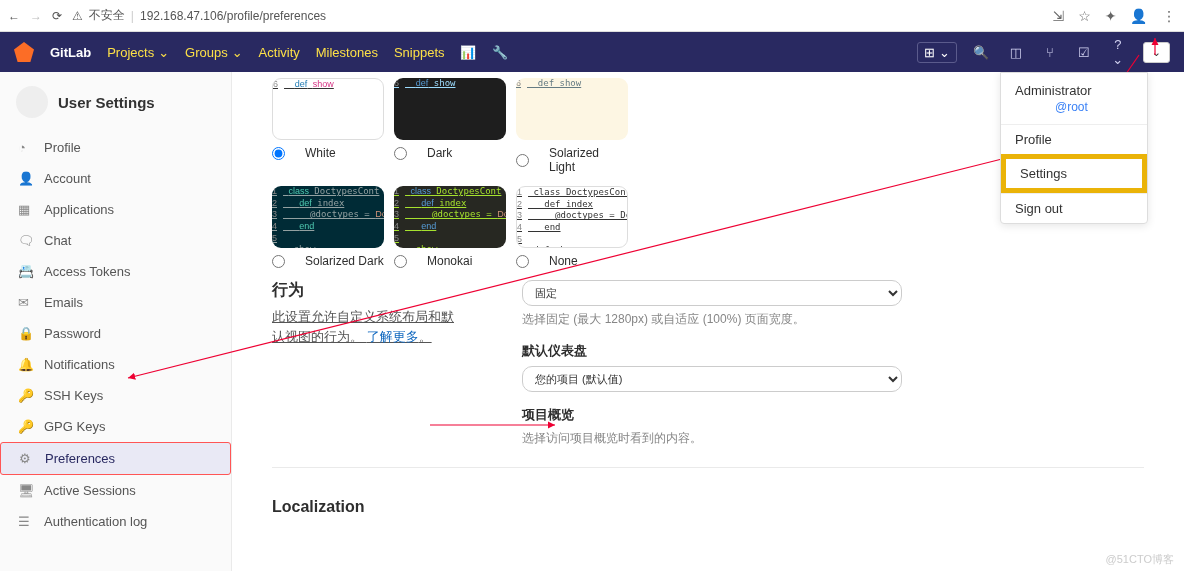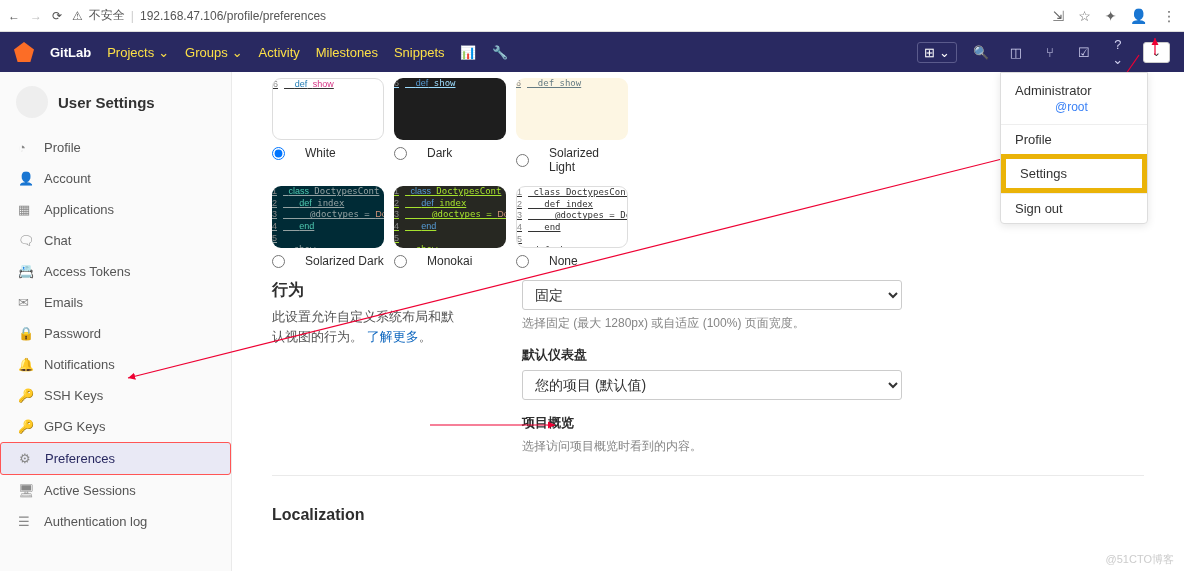--- a/index.html
+++ b/index.html
@@ -20,35 +20,35 @@
 .sidebar { width:232px; border-right:1px solid #eaeaea; background:#fafafa; }
 .sidebar .title { display:flex; align-items:center; gap:10px; padding:14px 16px; font-weight:600; color:#333; font-size:15px; }
 .sidebar .avatar { width:32px; height:32px; border-radius:50%; background:#eee; }
 .sidebar .nav-item { display:flex; align-items:center; gap:12px; padding:8px 18px; color:#555; font-size:13px; cursor:pointer; }
 .sidebar .nav-item.active { background:#e9e9f5; color:#292961; font-weight:500; border:1px solid #f55; border-radius:3px; }
 .sidebar .ic { width:14px; color:#888; font-size:13px; }
 .content { flex:1; padding:6px 40px 20px 40px; overflow:auto; position:relative; }
 .section { display:flex; gap:60px; margin-bottom:30px; padding-bottom:20px; border-bottom:1px solid #eaeaea; }
 .section .left { width:190px; }
 .section .left h3 { font-size:16px; font-weight:600; margin-bottom:6px; }
-.section .left p { font-size:13px; color:#555; line-height:1.5; }
+.section .left p { font-size:13px; color:#555; line-height:1.5;text-decoration:underline; }
 .section .left a { color:#1068bf; text-decoration:none; }
 .section .right { flex:1; }
 .themes { display:flex; gap:10px; flex-wrap:wrap; margin-bottom:12px; }
 .theme-block { width:112px; }
 .theme-preview { height:62px; border-radius:9px; font-family:monospace; font-size:9px; padding:0; line-height:1.3; overflow:hidden; white-space:pre;text-decoration:underline; }
 .tp-white { background:#fff; border:1px solid #ddd; color:#333; }
 .tp-dark { background:#1e1e1e; color:#9cdcfe; }
 .tp-sol-l { background:#fdf6e3; color:#657b83; }
 .tp-sol-d { background:#002b36; color:#93a1a1; }
 .tp-monokai { background:#272822; color:#a6e22e; }
 .tp-none { background:#fff; border:1px solid #ddd; color:#333; }
 .theme-block .radio-row { display:flex; gap:20px; margin-top:6px; align-items:center; font-size:12px; }
 .form-label { font-size:13px; font-weight:600; margin-bottom:6px; margin-top:14px; }
-select { width:380px; padding:5px 8px; border:1px solid #ccc; border-radius:3px; font-size:14px; background:#fff; color:#333; }
+select { width:380px; padding:5px 8px; border:1px solid #ccc; border-radius:10px; font-size:11px; background:#fff; color:#333; }
 .help { font-size:12px; color:#868686; margin-top:5px; }
 .dropdown { position:absolute; top:0; right:36px; width:148px; background:#fff; border:1px solid #ddd; border-radius:0 0 4px 4px; box-shadow:0 2px 8px rgba(0,0,0,0.1); font-size:13px; z-index:1000; }
 .dropdown .dd-item { padding:7px 14px; color:#333; cursor:pointer; }
 .dropdown .dd-head { padding:10px 14px; border-bottom:1px solid #eee; }
 .dropdown .dd-head .u1 { font-size:13px; color:#333; }
 .dropdown .dd-head .u2 { font-size:12px; color:#3b82f6; margin-top:2px;margin-left:40px; }
 .dropdown .dd-item.boxed { border:5px solid #eab308; }
 .dropdown .dd-sep { border-top:1px solid #eee; }
 svg.arrow { position:absolute; top:0; left:0; pointer-events:none; z-index:999; }
 .kw-blue{color:#569cd6}.kw-green{color:#4ec9b0}.kw-orange{color:#ce9178}.num{color:#888;margin-right:6px}

